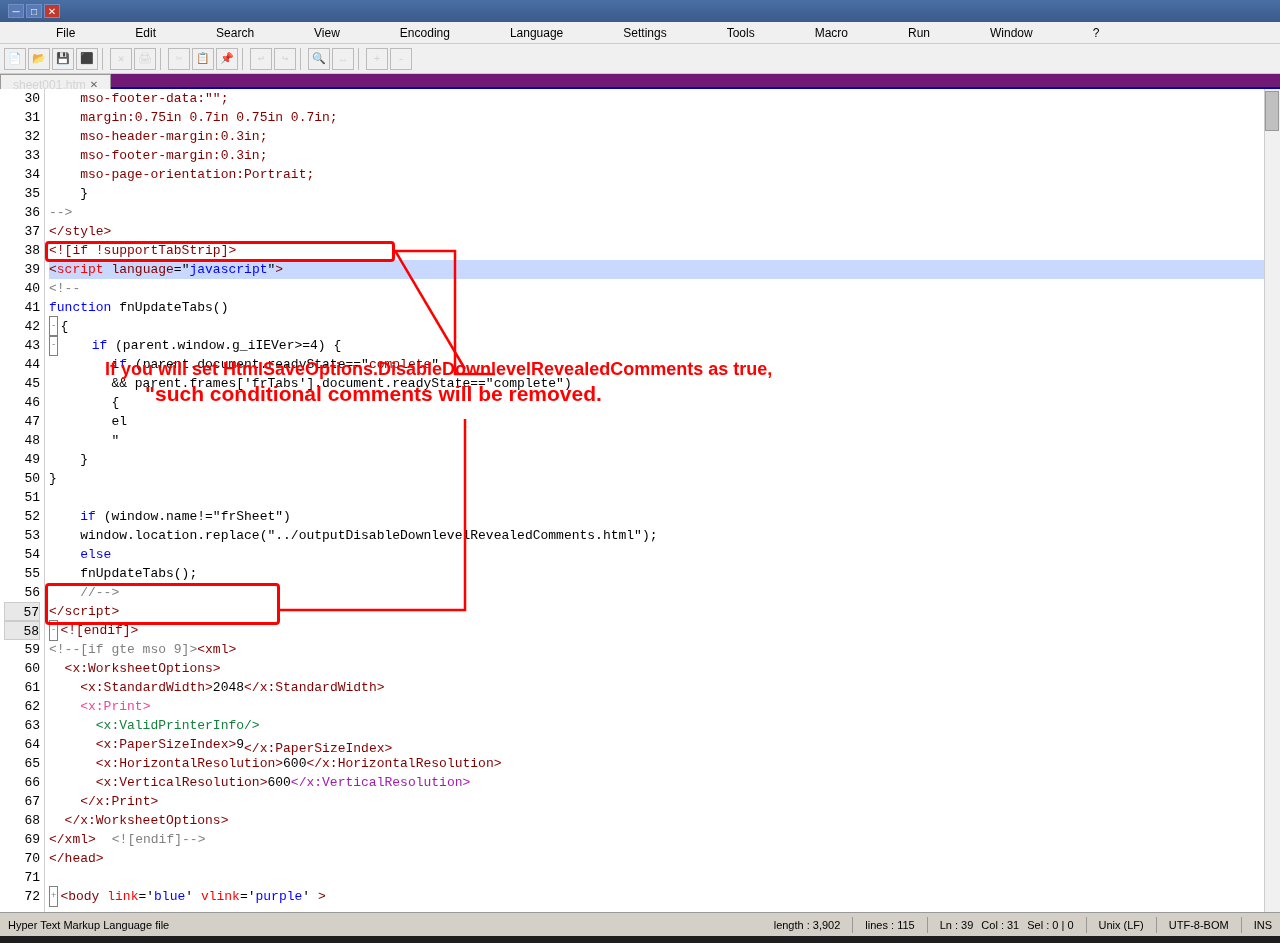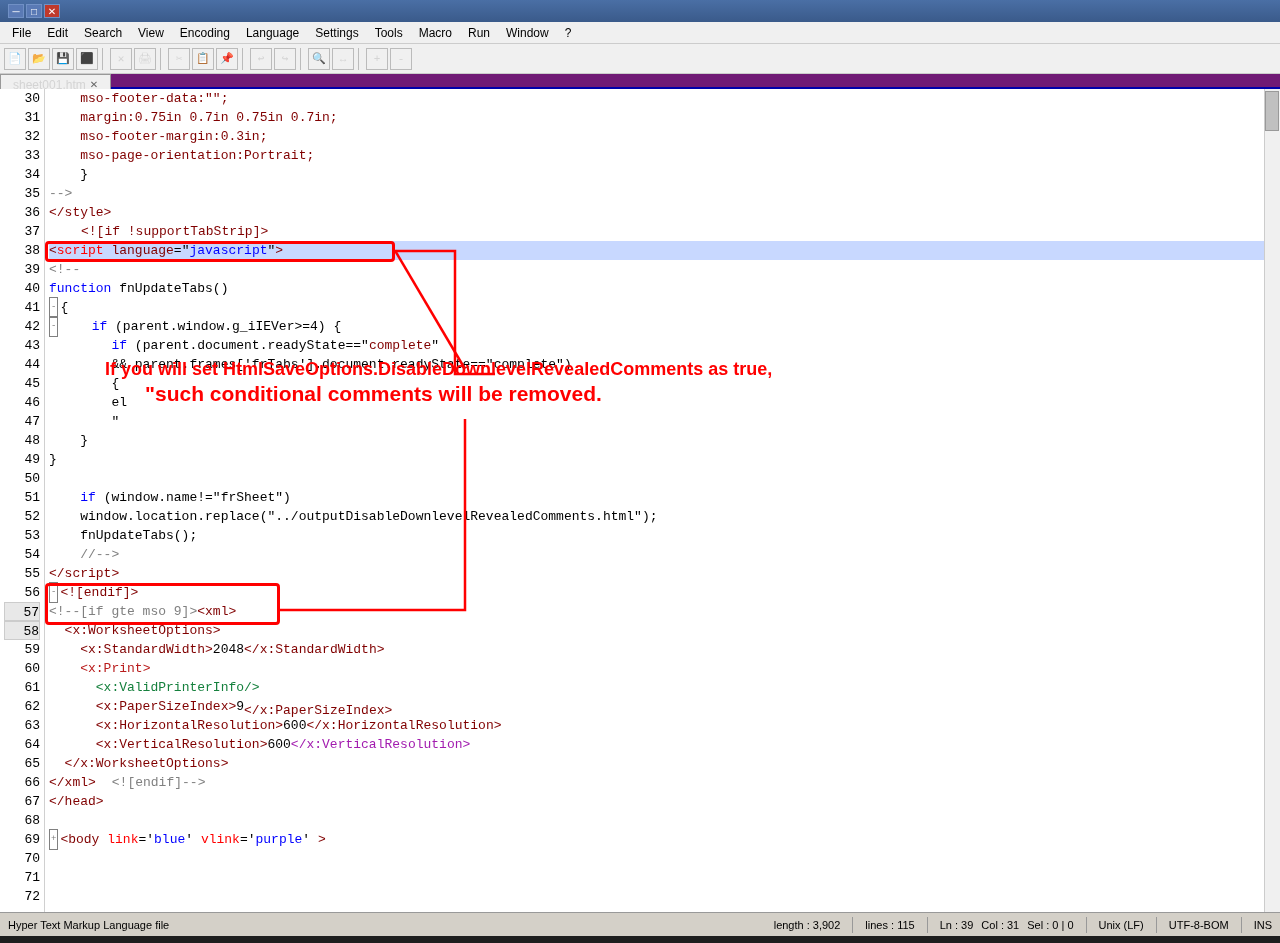--- a/index.html
+++ b/index.html
@@ -40,20 +40,21 @@
       align-items: center;
       font-family: Arial, sans-serif;
       font-size: 12px;
       color: #000;
       border-bottom: 1px solid #ccc;
       padding: 0 4px;
     }
     #menubar span {
       padding: 2px 8px;
       cursor: pointer;
+      margin-left: 44px;
     }
     
     #toolbar {
       background: #f0f0f0;
       height: 30px;
       display: flex;
       align-items: center;
       border-bottom: 1px solid #ccc;
       padding: 0 4px;
       gap: 2px;
@@ -287,20 +288,23 @@
   <div id="code-area">
 
     <div class="code-line">
       <span style="color:#800000;">    mso-footer-data:"";</span>
     </div>
 
     <div class="code-line">
       <span style="color:#800000;">    margin:0.75in 0.7in 0.75in 0.7in;</span>
     </div>
 
+    <div class="code-line">
+      <span style="color:#800000;">    mso-header-margin:0.3in;</span>
+    </div>
 
     <div class="code-line">
       <span style="color:#800000;">    mso-footer-margin:0.3in;</span>
     </div>
 
     <div class="code-line">
       <span style="color:#800000;">    mso-page-orientation:Portrait;</span>
     </div>
 
     <div class="code-line">
@@ -308,21 +312,21 @@
     </div>
 
     <div class="code-line">
       <span style="color:#808080;">--&gt;</span>
     </div>
 
     <div class="code-line">
       <span style="color:#800000;">&lt;/style&gt;</span>
     </div>
 
-    <div class="code-line" style="position:relative;padding-left:32px;">
+    <div class="code-line" style="position:relative;">
       <span style="color:#800000;">&lt;![if !supportTabStrip]&gt;</span>
     </div>
 
     <div class="code-line highlighted">
       <span style="color:#800000;">&lt;</span><span style="color:#ff0000;">script</span><span style="color:#000000;"> </span><span style="color:#800000;">language</span><span style="color:#000000;">="</span><span style="color:#0000ff;">javascript</span><span style="color:#000000;">"</span><span style="color:#800000;">&gt;</span>
     </div>
 
     <div class="code-line">
       <span style="color:#808080;">&lt;!--</span>
     </div>
@@ -372,20 +376,23 @@
     </div>
 
     <div class="code-line">
       <span style="color:#000000;">    </span><span style="color:#0000ff;">if</span><span style="color:#000000;"> (window.name!="frSheet")</span>
     </div>
 
     <div class="code-line">
       <span style="color:#000000;">    window.location.replace("../outputDisableDownlevelRevealedComments.html");</span>
     </div>
 
+    <div class="code-line">
+      <span style="color:#0000ff;">    else</span>
+    </div>
 
     <div class="code-line">
       <span style="color:#000000;">    fnUpdateTabs();</span>
     </div>
 
     <div class="code-line">
       <span style="color:#808080;">    //--&gt;</span>
     </div>
 
     <div class="code-line">
@@ -402,39 +409,42 @@
 
     <div class="code-line">
       <span style="color:#000000;">  </span><span style="color:#800000;">&lt;x:WorksheetOptions&gt;</span>
     </div>
 
     <div class="code-line">
       <span style="color:#000000;">    </span><span style="color:#800000;">&lt;x:StandardWidth&gt;</span><span style="color:#000000;">2048</span><span style="color:#800000;">&lt;/x:StandardWidth&gt;</span>
     </div>
 
     <div class="code-line">
-      <span style="color:#000000;">    </span><span style="color:#b91c1c;">&lt;x:Print&gt;</span>
+      <span style="color:#000000;">    </span><span style="color:#ec4899;">&lt;x:Print&gt;</span>
     </div>
 
     <div class="code-line">
       <span style="color:#000000;">      </span><span style="color:#15803d;">&lt;x:ValidPrinterInfo/&gt;</span>
     </div>
 
     <div class="code-line">
       <span style="color:#000000;">      </span><span style="color:#800000;">&lt;x:PaperSizeIndex&gt;</span><span style="color:#000000;">9</span><span style="color:#800000;margin-top:8px;">&lt;/x:PaperSizeIndex&gt;</span>
     </div>
 
     <div class="code-line">
       <span style="color:#000000;">      </span><span style="color:#800000;">&lt;x:HorizontalResolution&gt;</span><span style="color:#000000;">600</span><span style="color:#800000;">&lt;/x:HorizontalResolution&gt;</span>
     </div>
 
     <div class="code-line">
       <span style="color:#000000;">      </span><span style="color:#800000;">&lt;x:VerticalResolution&gt;</span><span style="color:#000000;">600</span><span style="color:#a21caf;">&lt;/x:VerticalResolution&gt;</span>
     </div>
 
+    <div class="code-line">
+      <span style="color:#000000;">    </span><span style="color:#800000;">&lt;/x:Print&gt;</span>
+    </div>
 
     <div class="code-line">
       <span style="color:#000000;">  </span><span style="color:#800000;">&lt;/x:WorksheetOptions&gt;</span>
     </div>
 
     <div class="code-line">
       <span style="color:#800000;">&lt;/xml&gt;</span><span style="color:#808080;margin-left:16px;">&lt;![endif]--&gt;</span>
     </div>
 
     <div class="code-line">

